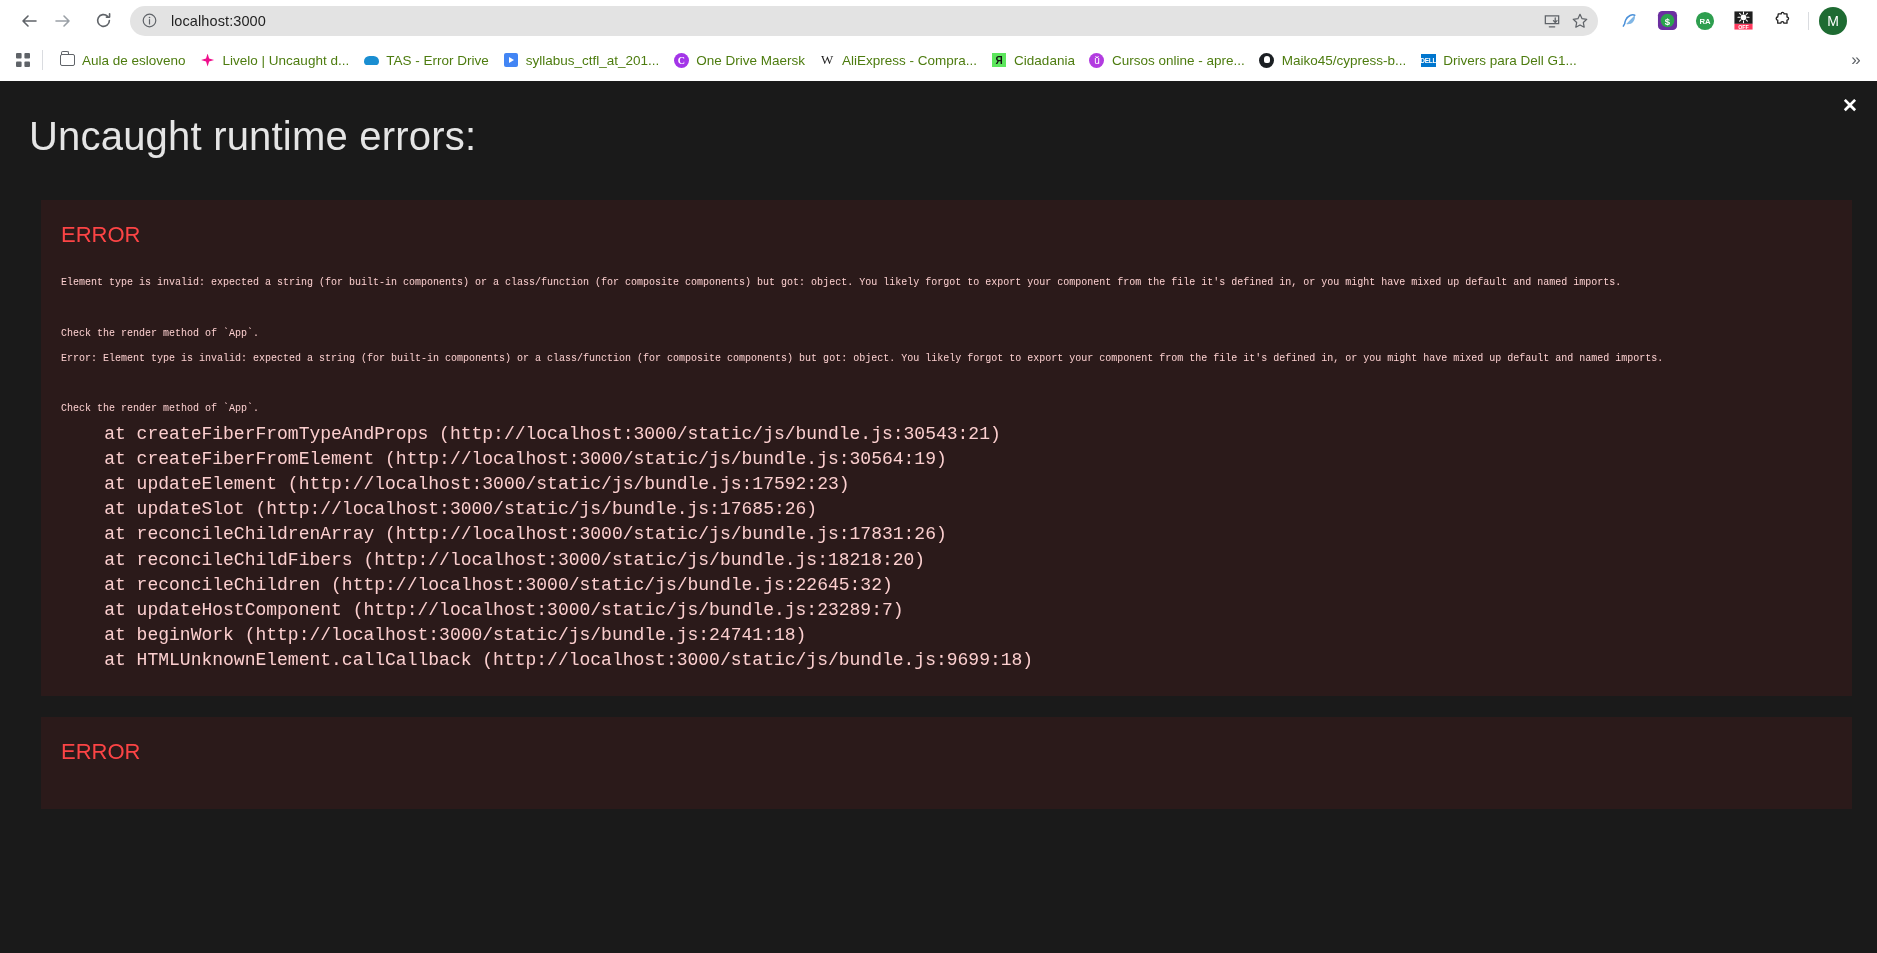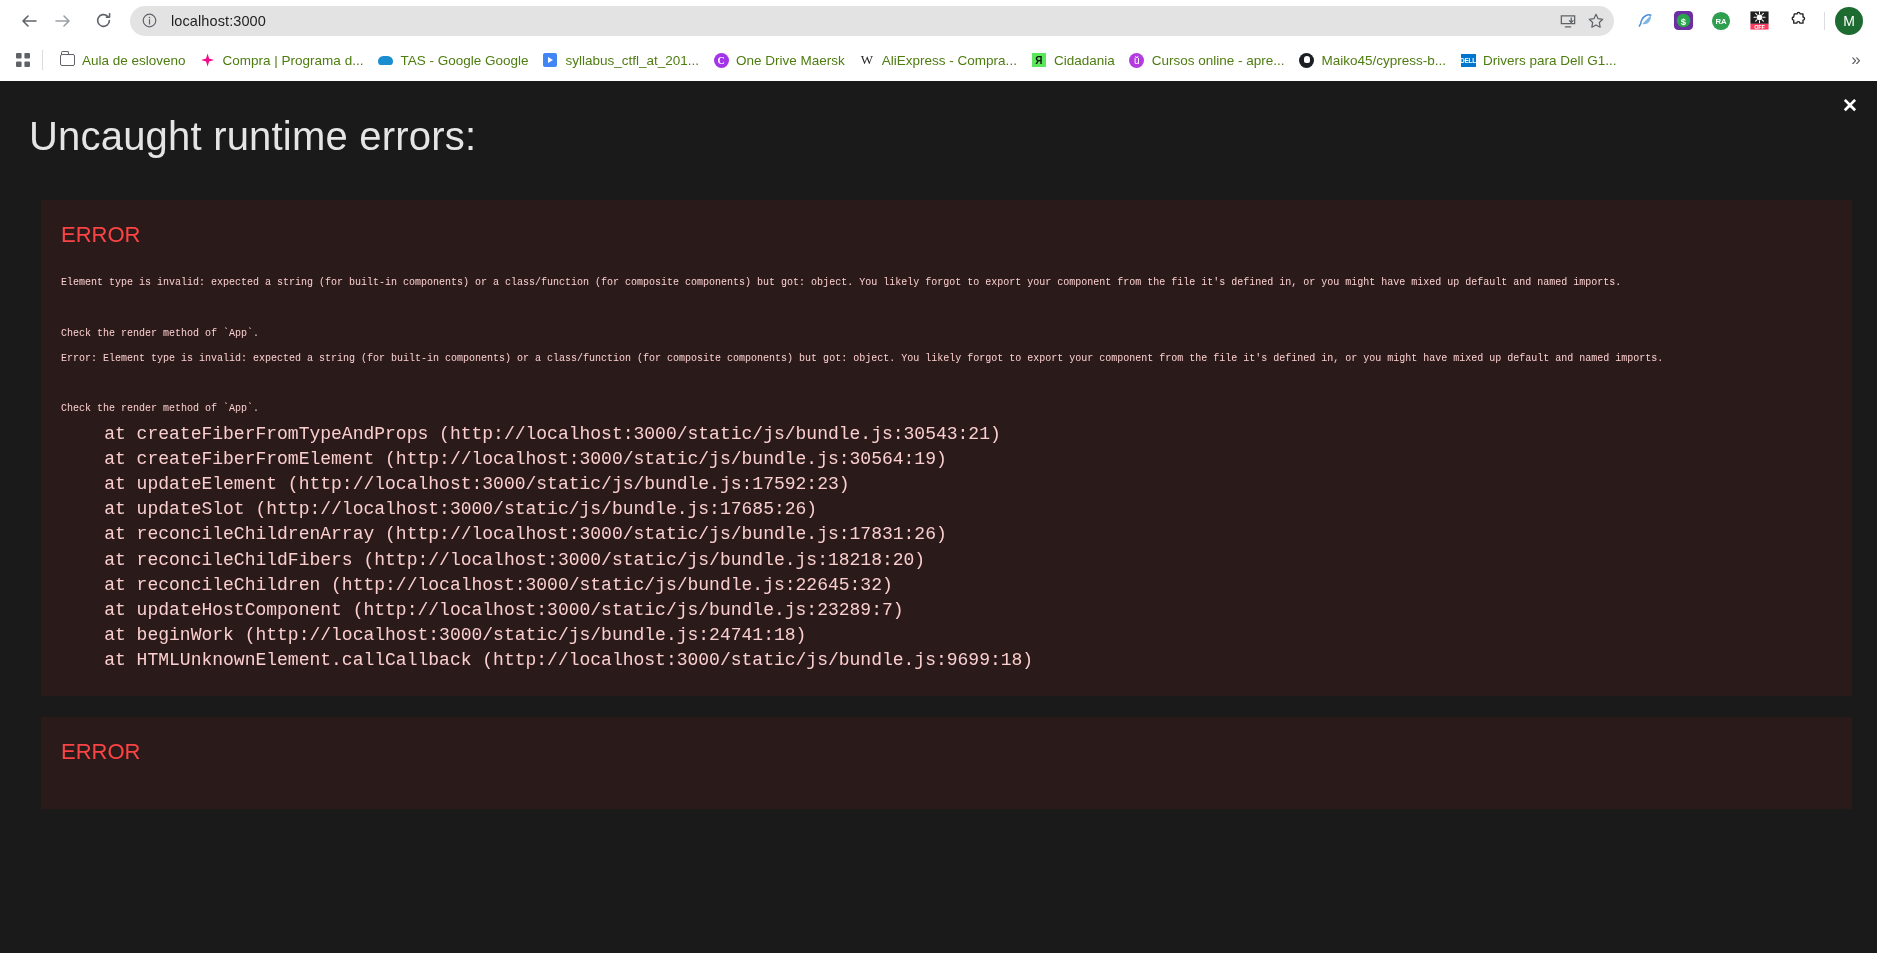--- a/index.html
+++ b/index.html
@@ -13,21 +13,21 @@
   
   .browser-chrome {
     width: 1877px;
     background: #ffffff;
   }
 
   .toolbar {
     height: 41px;
     display: flex;
     align-items: center;
-    padding: 0 10px 0 8px;
+    padding: 0 26px 0 8px;
     background: #ffffff;
     justify-content: flex-end;
   }
 
   .nav-btn {
     width: 30px; height: 30px;
     display: flex; align-items: center; justify-content: center;
     border-radius: 50%;
     flex: none;
     margin-right: 4px;
@@ -334,28 +334,28 @@
       <span class="bm-fav">
           <span class="fav-folder"></span>
         </span>
       <span class="bm-label">Aula de esloveno</span>
     </div>
 
     <div class="bm-item">
       <span class="bm-fav">
           <span class="fav-diamond"></span>
         </span>
-      <span class="bm-label">Compra | Programa d...</span>
+      <span class="bm-label">Livelo | Uncaught d...</span>
     </div>
 
     <div class="bm-item">
       <span class="bm-fav">
           <span class="fav-cloud"></span>
         </span>
-      <span class="bm-label">TAS - Google Google</span>
+      <span class="bm-label">TAS - Error Drive</span>
     </div>
 
     <div class="bm-item">
       <span class="bm-fav">
           <span class="fav-doc"></span>
         </span>
       <span class="bm-label">syllabus_ctfl_at_201...</span>
     </div>
 
     <div class="bm-item">

